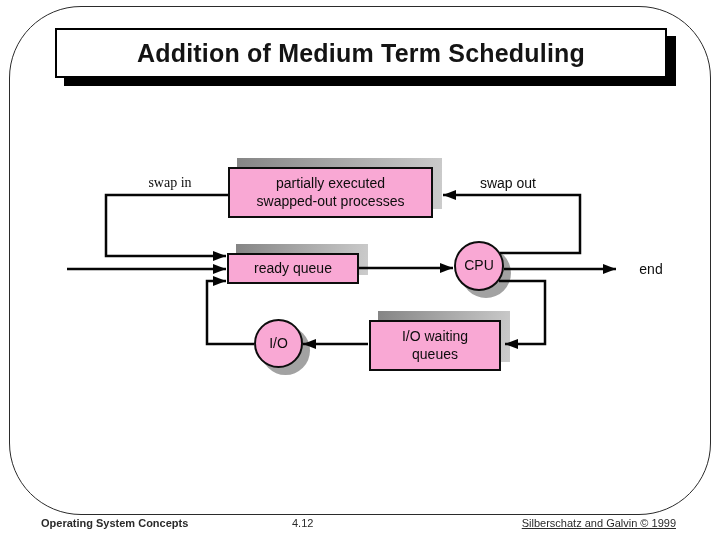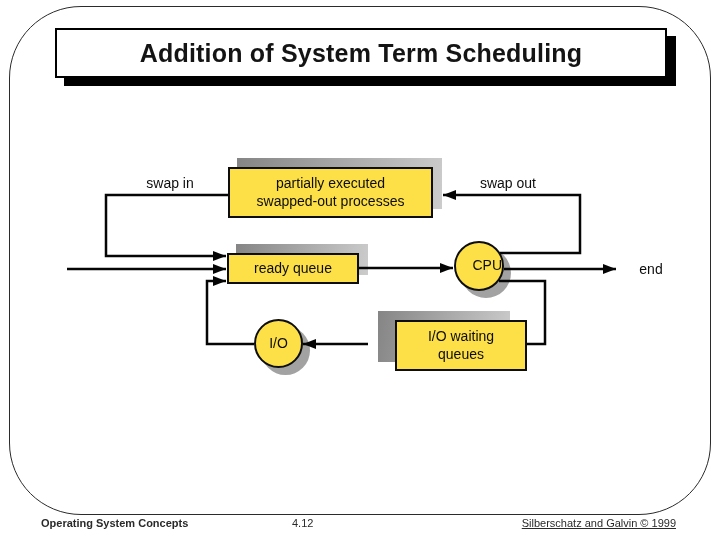--- a/index.html
+++ b/index.html
@@ -21,41 +21,41 @@
   }
   .title-text{
     font-size:25px;font-weight:bold;color:#141414;letter-spacing:0.2px;white-space:nowrap;
   }
   .shadow{
     position:absolute;background:linear-gradient(100deg,#858585,#cccccc);
   }
   .shadow.round{border-radius:50%;background:#a2a2a2;}
   svg.wires{position:absolute;left:0;top:0;width:720px;height:540px;}
   .node{
-    position:absolute;background:#fde047;border:2px solid #0d0d0d;box-sizing:border-box;
+    position:absolute;background:#f9a8d4;border:2px solid #0d0d0d;box-sizing:border-box;
     display:flex;flex-direction:column;align-items:center;justify-content:center;
     font-size:14px;color:#0d0d0d;line-height:1.25;text-align:center;
   }
   .node.round{border-radius:50%;}
   .edge-label{
     position:absolute;font-size:14px;color:#0d0d0d;white-space:nowrap;
   }
   .footer-text{
     position:absolute;top:517px;font-size:11px;color:#2a2a2a;white-space:nowrap;
   }
 </style>
 </head>
 <body>
 
 <div class="slide">
 
   <div class="page-border"></div>
 
   <div class="title-box">
-    <span class="title-text">Addition of System Term Scheduling</span>
+    <span class="title-text">Addition of Medium Term Scheduling</span>
   </div>
 
   <div class="shadow" style="left:237px;top:158px;width:205px;height:51px;"></div>
   <div class="shadow" style="left:236px;top:244px;width:132px;height:31px;"></div>
   <div class="shadow" style="left:378px;top:311px;width:132px;height:51px;"></div>
   <div class="shadow round" style="left:461px;top:248px;width:50px;height:50px;"></div>
   <div class="shadow round" style="left:261px;top:326px;width:49px;height:49px;"></div>
 
   <svg class="wires" viewBox="0 0 720 540">
     <defs>
@@ -77,34 +77,34 @@
 
   <div class="node" style="left:228px;top:167px;width:205px;height:51px;">
     <span>partially executed</span>
     <span>swapped-out processes</span>
   </div>
 
   <div class="node" style="left:227px;top:253px;width:132px;height:31px;">
     <span>ready queue</span>
   </div>
 
-  <div class="node round" style="left:454px;top:241px;width:50px;height:50px;align-items:flex-end;">
+  <div class="node round" style="left:454px;top:241px;width:50px;height:50px;">
     <span>CPU</span>
   </div>
 
   <div class="node round" style="left:254px;top:319px;width:49px;height:49px;">
     <span>I/O</span>
   </div>
 
-  <div class="node" style="left:369px;top:320px;width:132px;height:51px;margin-left:26px;">
+  <div class="node" style="left:369px;top:320px;width:132px;height:51px;">
     <span>I/O waiting</span>
     <span>queues</span>
   </div>
 
-  <div class="edge-label" style="left:120px;top:175px;width:100px;text-align:center;">swap in</div>
+  <div class="edge-label" style="left:120px;top:175px;width:100px;text-align:center;font-family:Liberation Serif, serif;">swap in</div>
   <div class="edge-label" style="left:458px;top:175px;width:100px;text-align:center;">swap out</div>
   <div class="edge-label" style="left:626px;top:261px;width:50px;text-align:center;">end</div>
 
   <div class="footer-text" style="left:41px;font-weight:bold;">Operating System Concepts</div>
   <div class="footer-text" style="left:292px;width:100px;text-align:left;">4.12</div>
   <div class="footer-text" style="right:44px;text-decoration:underline;">Silberschatz and Galvin © 1999</div>
 
 </div>
 
 </body></html>

